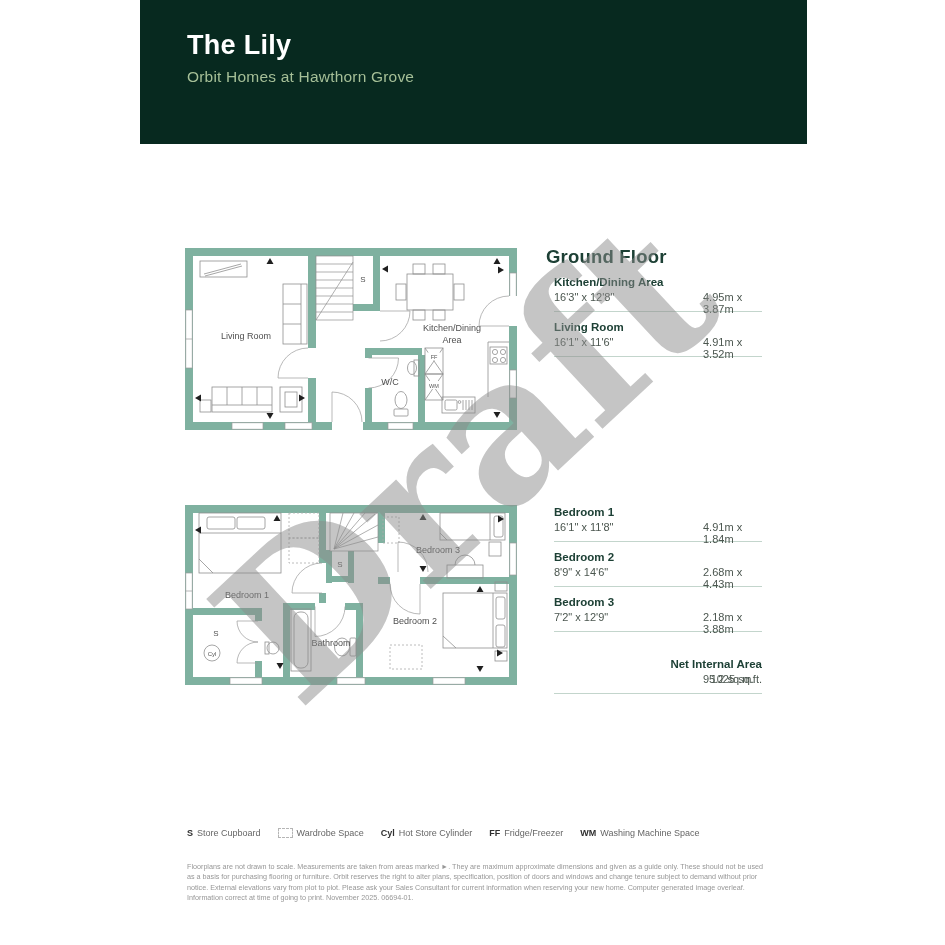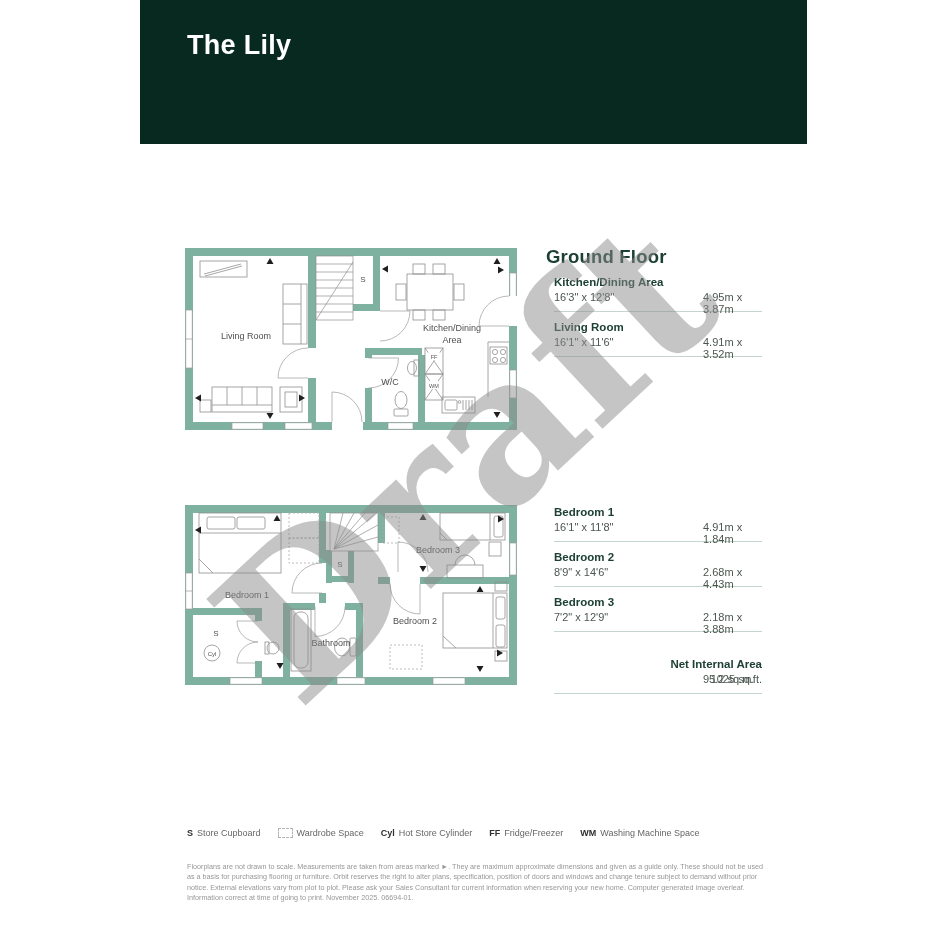--- a/index.html
+++ b/index.html
@@ -36,20 +36,21 @@
   .disclaimer{position:absolute;left:187px;top:862px;width:585px;font-size:7.2px;
      color:#979797;line-height:1.45;}
 </style>
 </head>
 <body>
 
 <div class="page">
 
   <div class="header">
     <div class="title">The Lily</div>
+    <div class="subtitle">Orbit Homes at Hawthorn Grove</div>
   </div>
 
   <svg class="plan" style="left:185px;top:248px;" width="332" height="182" viewBox="0 0 332 182">
 
     <g fill="#7fb1a0">
       <path d="M0,0 H332 V182 H0 Z M8,8 H324 V174 H8 Z" fill-rule="evenodd"></path>
       <rect x="123" y="8" width="8" height="92"></rect>
       <rect x="123" y="130" width="8" height="44"></rect>
       <rect x="188" y="8" width="7" height="55"></rect>
       <rect x="160" y="56" width="35" height="7"></rect>

